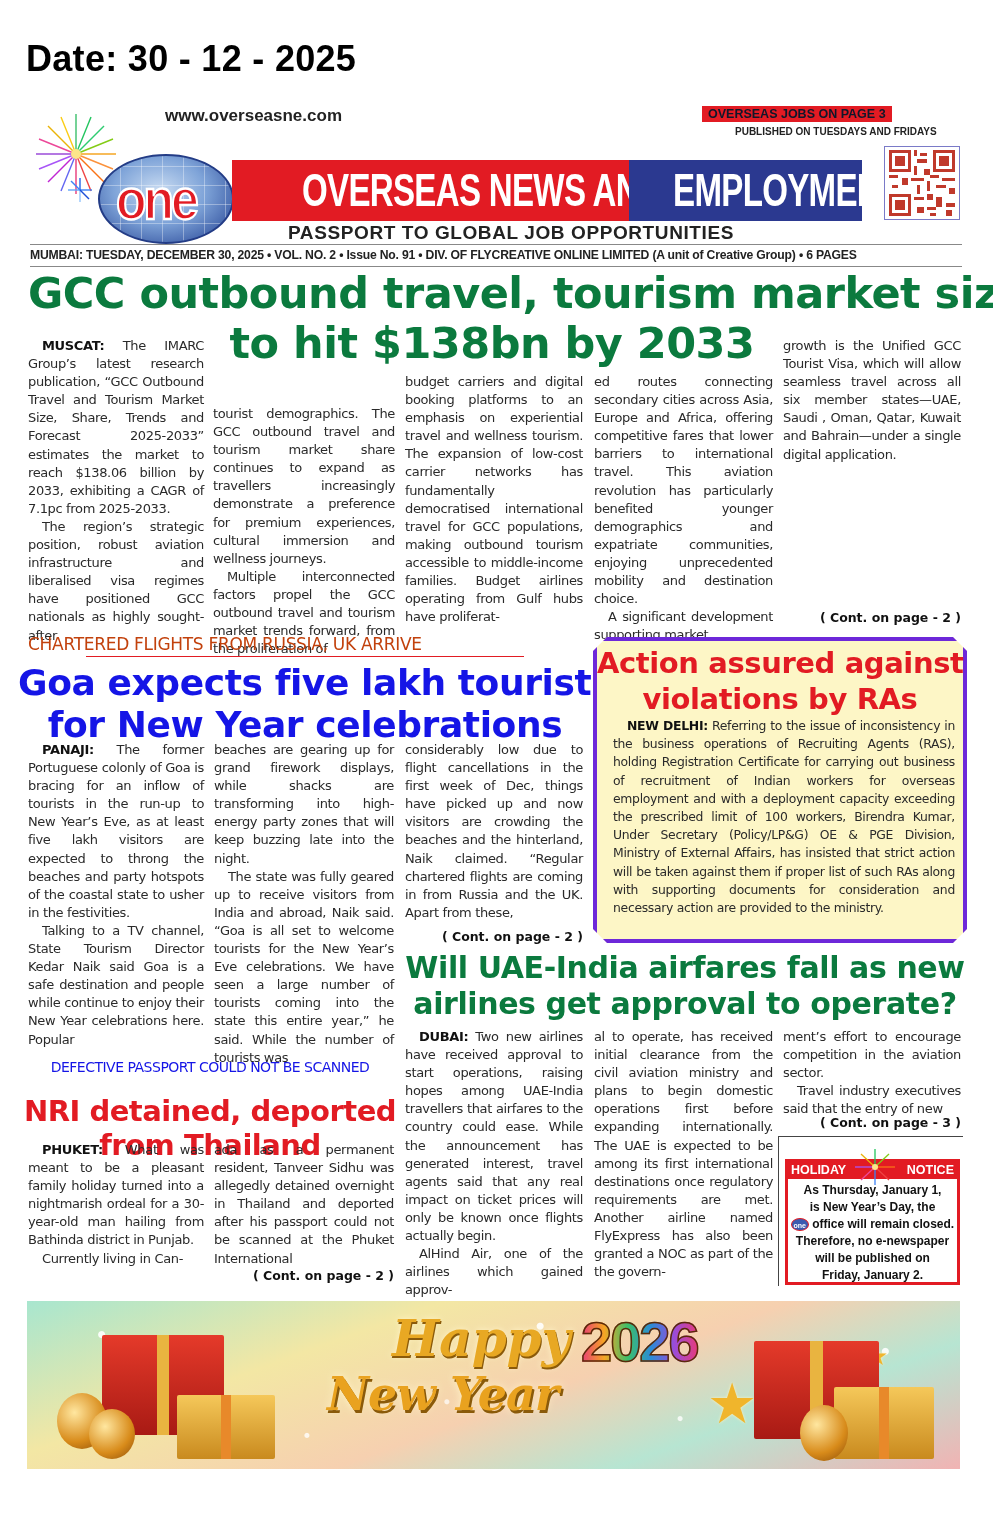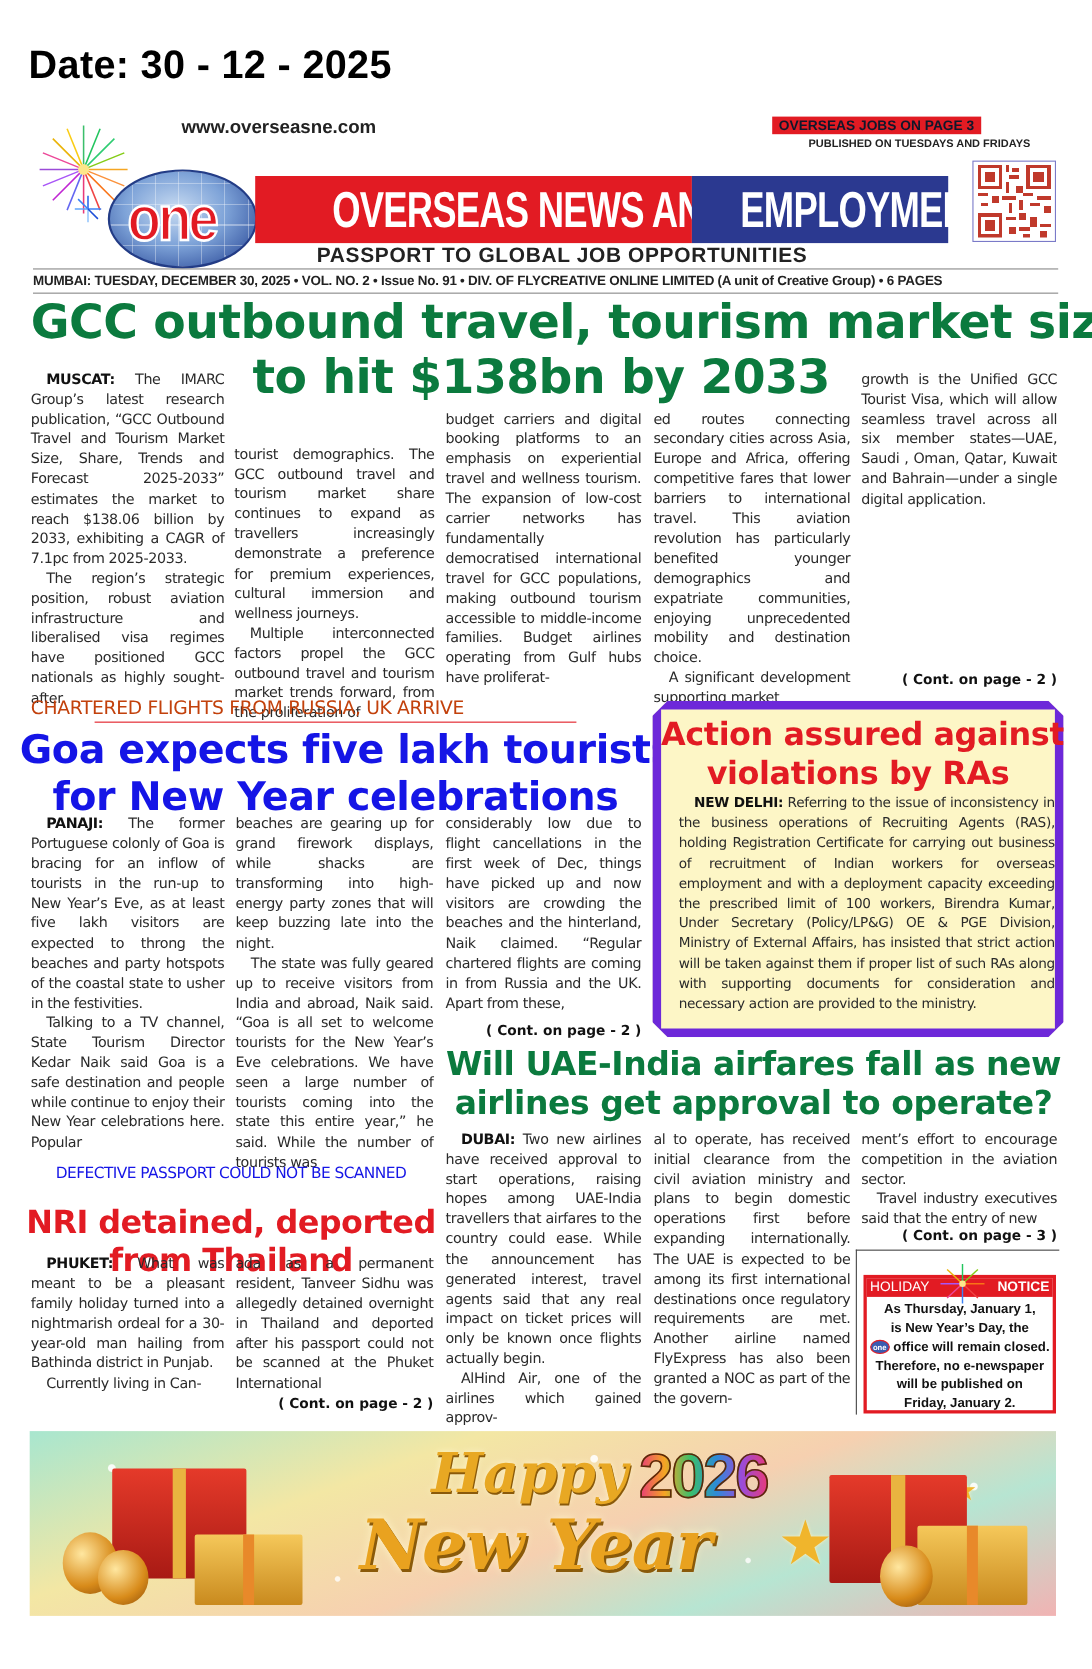--- a/index.html
+++ b/index.html
@@ -67,21 +67,21 @@
   
   .goa-kicker { left: 28px; top: 634px; width: 554px; text-align: left; font-family: "DejaVu Sans", sans-serif; font-size: 17px; color: #c2410c; letter-spacing: -0.3px; }
   .goa-kicker-rule { left: 86px; top: 656px; width: 438px; height: 1px; background: #e21b23; }
   .goa-h { left: 18px; top: 662px; width: 574px; font-size: 36px; line-height: 42px; letter-spacing: -0.4px; }
   .goa-c1 { left: 28px; top: 741px; width: 176px; }
   .goa-c2 { left: 214px; top: 741px; width: 180px; }
   .goa-c3 { left: 405px; top: 741px; width: 178px; }
   .goa-cont { left: 405px; top: 929px; width: 178px; }
 
   
-  .ra-box { left: 593px; top: 637px; width: 374px; height: 306px; background: #fdf6c6; border: 8px solid #6d28d9;
+  .ra-box { left: 593px; top: 637px; width: 374px; height: 306px; background: #fdf6c6; border: 4px solid #6d28d9;
     clip-path: polygon(14px 0, calc(100% - 14px) 0, 100% 14px, 100% calc(100% - 14px), calc(100% - 14px) 100%, 14px 100%, 0 calc(100% - 14px), 0 14px); }
   .ra-box-inner { position: absolute; inset: 0; }
   .ra-h { position: absolute; left: 0; top: 4px; width: 100%; font-size: 29px; line-height: 36px; letter-spacing: -0.4px; }
   .ra-body { position: absolute; left: 16px; top: 76px; width: 342px; font-size: 12.4px; line-height: 18.2px; letter-spacing: -0.3px; }
 
   
   .nri-kicker { left: 28px; top: 1059px; width: 364px; text-align: center; font-family: "DejaVu Sans", sans-serif; font-size: 14px; color: #1515e6; letter-spacing: -0.5px; white-space: nowrap; }
   .nri-h { left: 18px; top: 1078px; width: 384px; font-size: 29px; line-height: 34px; letter-spacing: -0.5px; margin-top: 16px; }
   .nri-c1 { left: 28px; top: 1141px; width: 176px; }
   .nri-c2 { left: 214px; top: 1141px; width: 180px; }
@@ -91,21 +91,21 @@
   .uae-h { left: 405px; top: 950px; width: 560px; font-size: 30px; line-height: 36px; letter-spacing: -0.4px; }
   .uae-c1 { left: 405px; top: 1028px; width: 178px; }
   .uae-c2 { left: 594px; top: 1028px; width: 179px; }
   .uae-c3 { left: 783px; top: 1028px; width: 178px; }
   .uae-cont { left: 783px; top: 1115px; width: 178px; }
 
   
   .hn-frame { left: 778px; top: 1136px; width: 185px; height: 150px; border-left: 1px solid #444; border-top: 1px solid #444; }
   .hn-box { left: 785px; top: 1159px; width: 175px; height: 126px; border: 3px solid #e21b23; background: #fff; }
   .hn-bar { position: absolute; left: 0; top: 0; width: 100%; height: 17px; background: #e21b23; }
-  .hn-left { position: absolute; left: 3px; top: 0; font-family: "Liberation Sans", sans-serif; font-weight: normal; font-size: 12.5px; color: #fff; line-height: 17px; }
+  .hn-left { position: absolute; left: 3px; top: 0; font-family: "Liberation Sans", sans-serif; font-weight: bold; font-size: 12.5px; color: #fff; line-height: 17px; }
   .hn-right { position: absolute; right: 3px; top: 0; font-family: "Liberation Sans", sans-serif; font-weight: bold; font-size: 12.5px; color: #fff; line-height: 17px; }
   .hn-burst { position: absolute; left: 63px; top: -16px; width: 48px; height: 42px; }
   .hn-text { position: absolute; left: 2px; top: 20px; width: 165px; text-align: center; font-family: "Liberation Sans", sans-serif; font-weight: bold; font-size: 12px; line-height: 17px; color: #111; }
   .hn-logo { display: inline-block; width: 18px; height: 13px; border-radius: 50%; background: #3a5bb0; color: #fff; font-size: 7px; line-height: 13px; text-align: center; vertical-align: middle; border: 1px solid #e21b23; }
 
   
   .banner { left: 27px; top: 1301px; width: 933px; height: 168px; overflow: hidden;
     background: linear-gradient(160deg, #a8e6cf 0%, #f3e7a4 30%, #f6d0b0 55%, #b7e5d2 75%, #f1b3b3 100%); }
   .banner-sparkles { position: absolute; inset: 0;
     background:
@@ -118,21 +118,21 @@
   .gift { position: absolute; border-radius: 2px; }
   .gift-red { background: linear-gradient(180deg, #e53a2a, #a81a14); }
   .gift-gold { background: linear-gradient(180deg, #f5c85a, #c98a1e); }
   .ribbon-v { position: absolute; left: 45%; top: 0; width: 10%; height: 100%; background: #e9b440; }
   .ornament { position: absolute; border-radius: 50%; background: radial-gradient(circle at 35% 35%, #ffe7a0, #d88b1a 60%, #8a4b08); }
   .star { position: absolute; color: #f0b52c; text-shadow: 0 0 3px #fff3c0; }
   .banner-happy { position: absolute; left: 365px; top: 8px; font-family: "DejaVu Serif", serif; font-style: italic; font-weight: bold; font-size: 50px; color: #e8a823; text-shadow: 1px 2px 0 #8a5a0a, 0 0 6px #fff4c8; }
   .banner-year { position: absolute; left: 554px; top: 8px; font-family: "Liberation Sans", sans-serif; font-weight: bold; font-size: 56px; letter-spacing: -2px;
     background: linear-gradient(90deg, #e83a7a, #f5a623, #3bbf6b, #2c8bd8, #9b4bd8, #e83a7a);
     -webkit-background-clip: text; background-clip: text; color: transparent; -webkit-text-stroke: 1.5px #5a2a0a; }
-  .banner-newyear { position: absolute; left: 300px; top: 66px; font-family: "DejaVu Serif", serif; font-style: italic; font-weight: bold; font-size: 63px; color: #e9a21f; text-shadow: 2px 3px 0 #8a5a0a, 0 0 8px #fff4c8; letter-spacing: -1px; }
+  .banner-newyear { position: absolute; left: 300px; top: 66px; font-family: "DejaVu Serif", serif; font-style: italic; font-weight: bold; font-size: 46px; color: #e9a21f; text-shadow: 2px 3px 0 #8a5a0a, 0 0 8px #fff4c8; letter-spacing: -1px; }
 </style>
 </head>
 <body>
 
 <div class="abs date-stamp">Date: 30 - 12 - 2025</div>
 
 <header>
   <div class="abs site-url">www.overseasne.com</div>
   <div class="abs jobs-badge">OVERSEAS JOBS ON PAGE 3</div>
   <div class="abs published">PUBLISHED ON TUESDAYS AND FRIDAYS</div>

